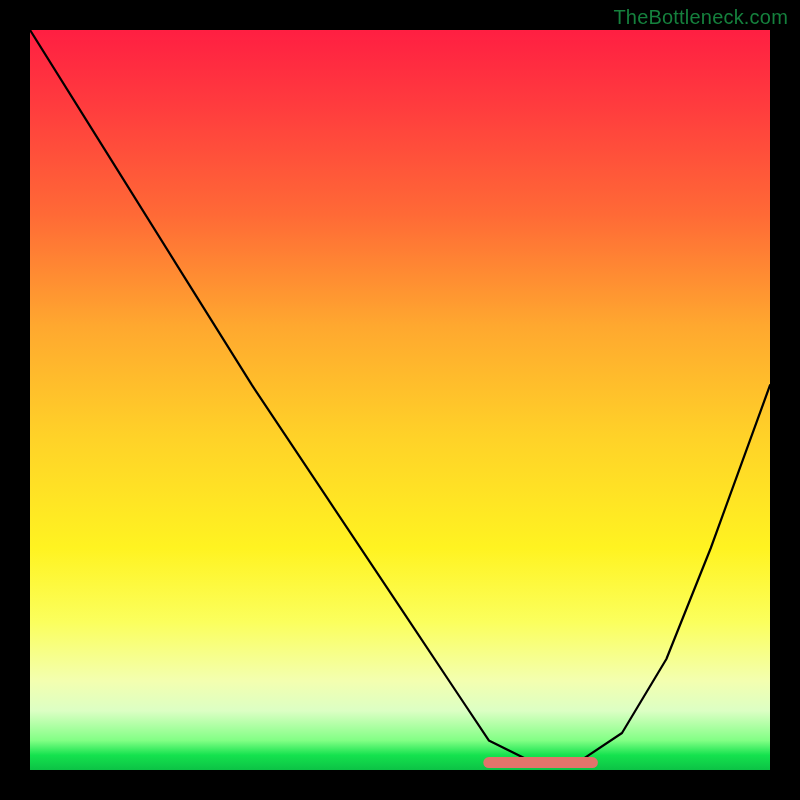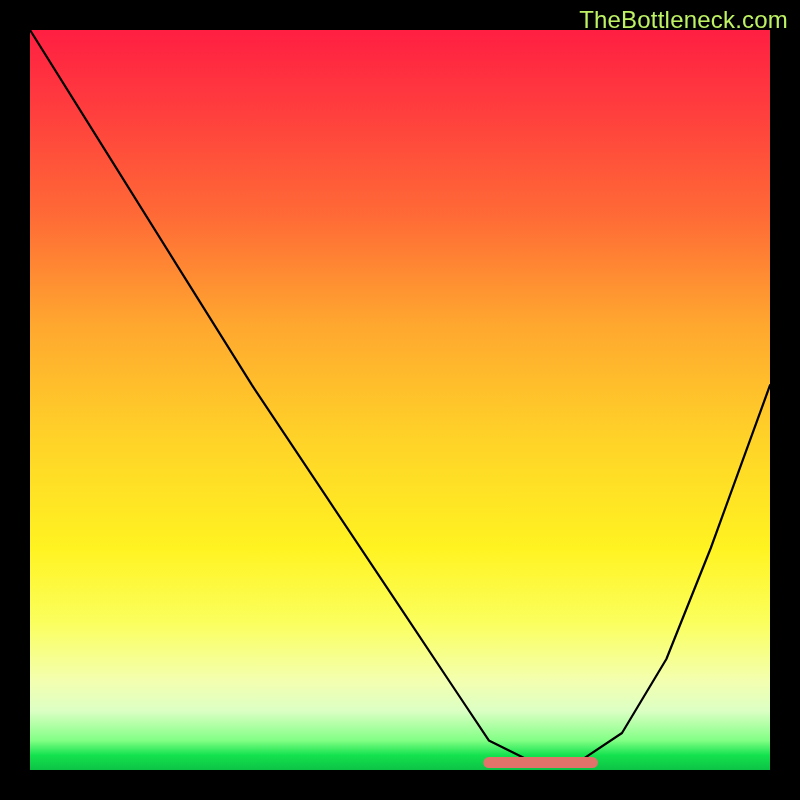--- a/index.html
+++ b/index.html
@@ -36,22 +36,22 @@
       #dcffc4 92%,
       #82ff85 96%,
       #14e24e 98%,
       #0cc245 100%
     );
   }
   .watermark {
     position: absolute;
     top: 6px;
     right: 12px;
-    color: #bef264;
-    font-size: 24px;
+    color: #15803d;
+    font-size: 20px;
     letter-spacing: 0.2px;
     user-select: none;
   }
   svg.curve {
     position: absolute;
     left: 0;
     top: 0;
     width: 740px;
     height: 740px;
     pointer-events: none;

